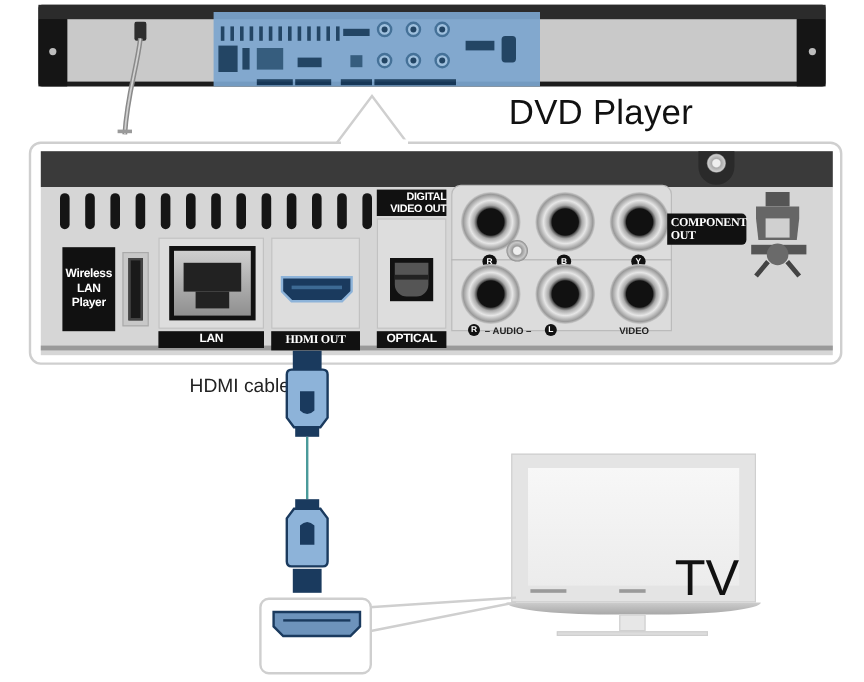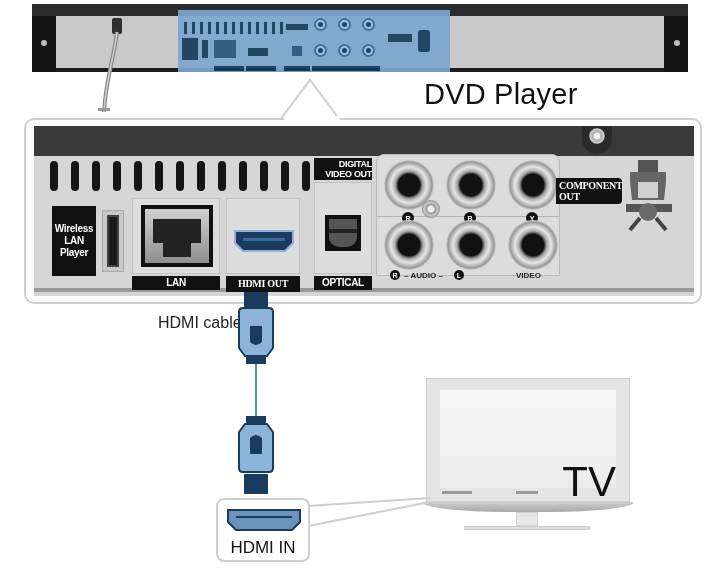--- a/index.html
+++ b/index.html
@@ -257,14 +257,13 @@
 
 <svg class="abs" style="left:308px;top:496px;" width="124" height="40" viewBox="0 0 124 40">
   <path d="M0 10 L122 2 M0 30 L122 6" stroke="#cfcfcf" stroke-width="2" fill="none"></path>
 </svg>
 
 <div class="abs hdmiin-box">
   <svg class="abs hdmiin-port" viewBox="0 0 76 24">
     <path d="M2 2 H74 V14 L66 22 H10 L2 14 Z" fill="#6d93bb" stroke="#1a3a5e" stroke-width="2"></path>
     <rect x="10" y="8" width="56" height="2" fill="#1a3a5e"></rect>
   </svg>
-  <div class="abs hdmiin-label">HDMI IN</div>
 </div>
 
 </body></html>

